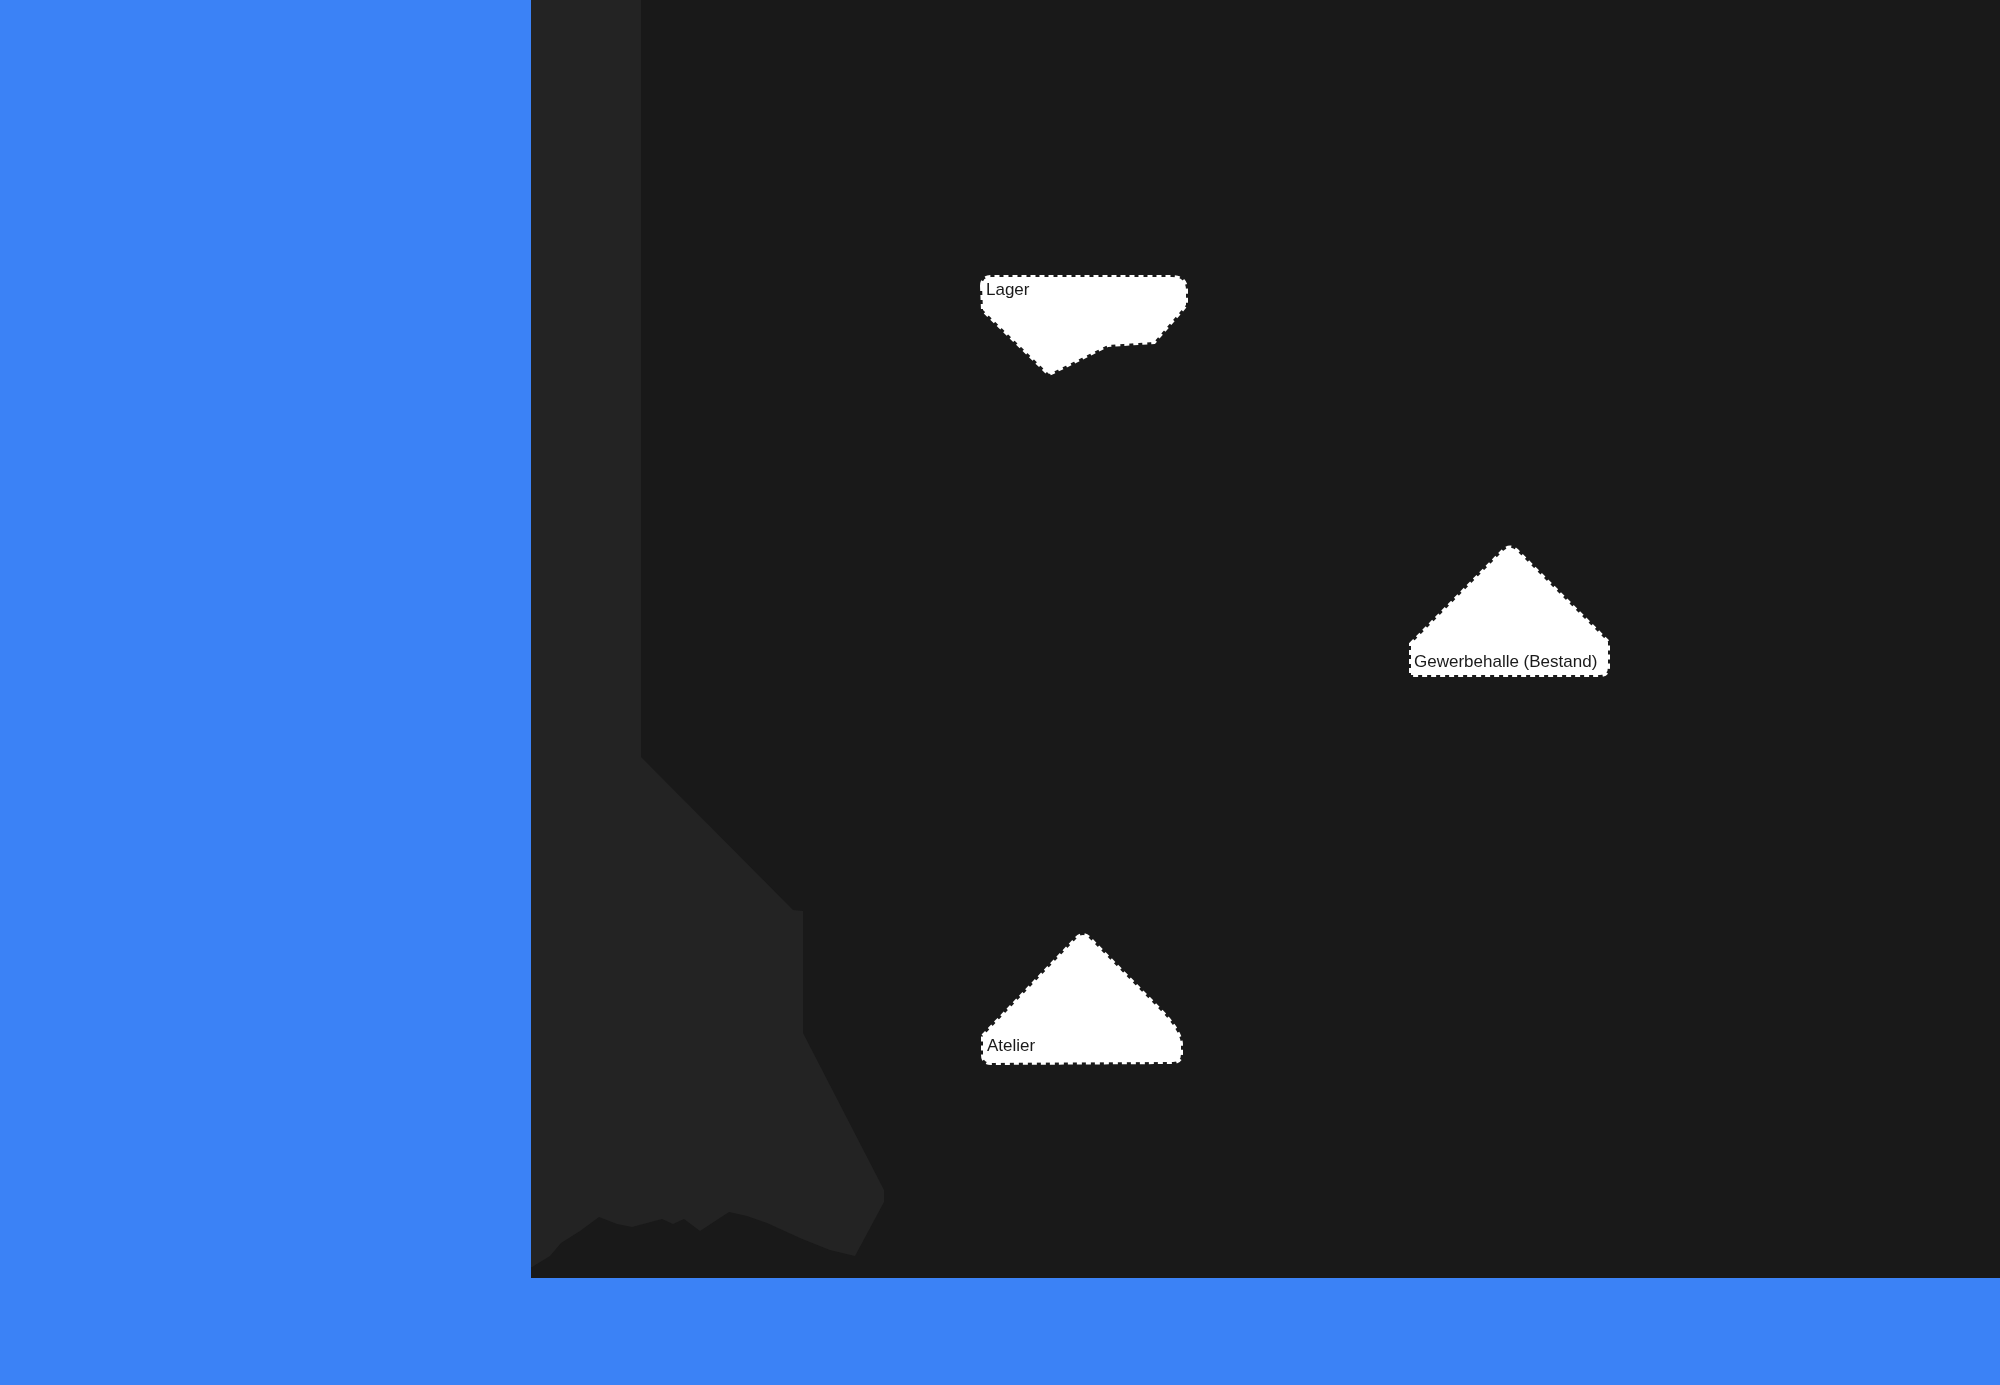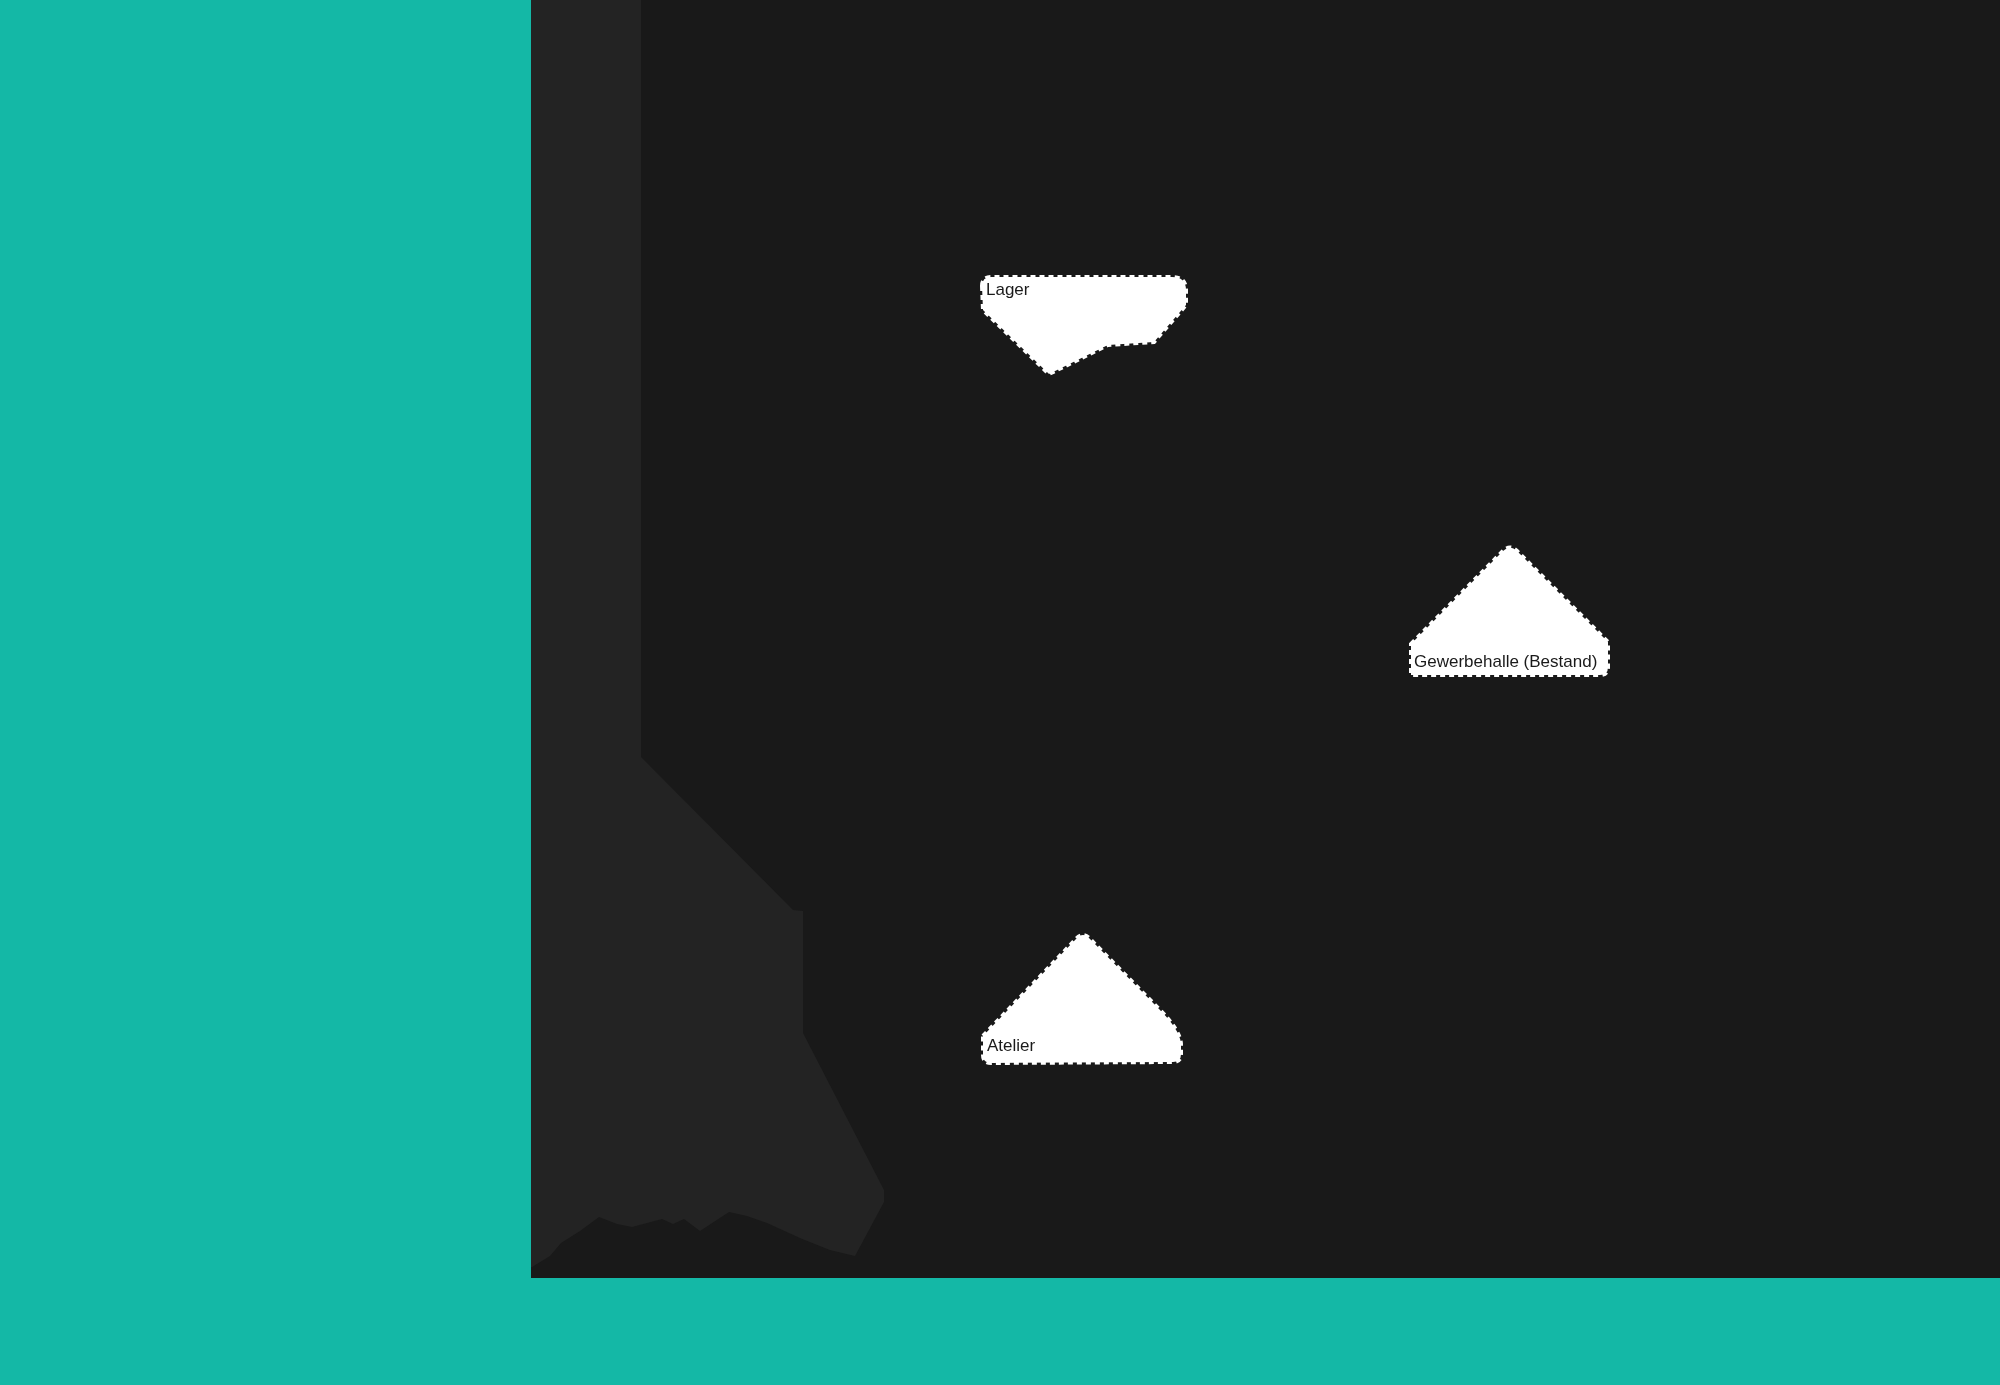--- a/index.html
+++ b/index.html
@@ -4,21 +4,21 @@
 <style>
   html, body {
     margin: 0;
     padding: 0;
     background: #ffffff;
   }
   .stage {
     position: relative;
     width: 2000px;
     height: 1385px;
-    background: #14b8a6;
+    background: #3b82f6;
     overflow: hidden;
     font-family: "Liberation Sans", sans-serif;
   }
   .stage svg {
     position: absolute;
     left: 0;
     top: 0;
     display: block;
   }
   .building-shape {

